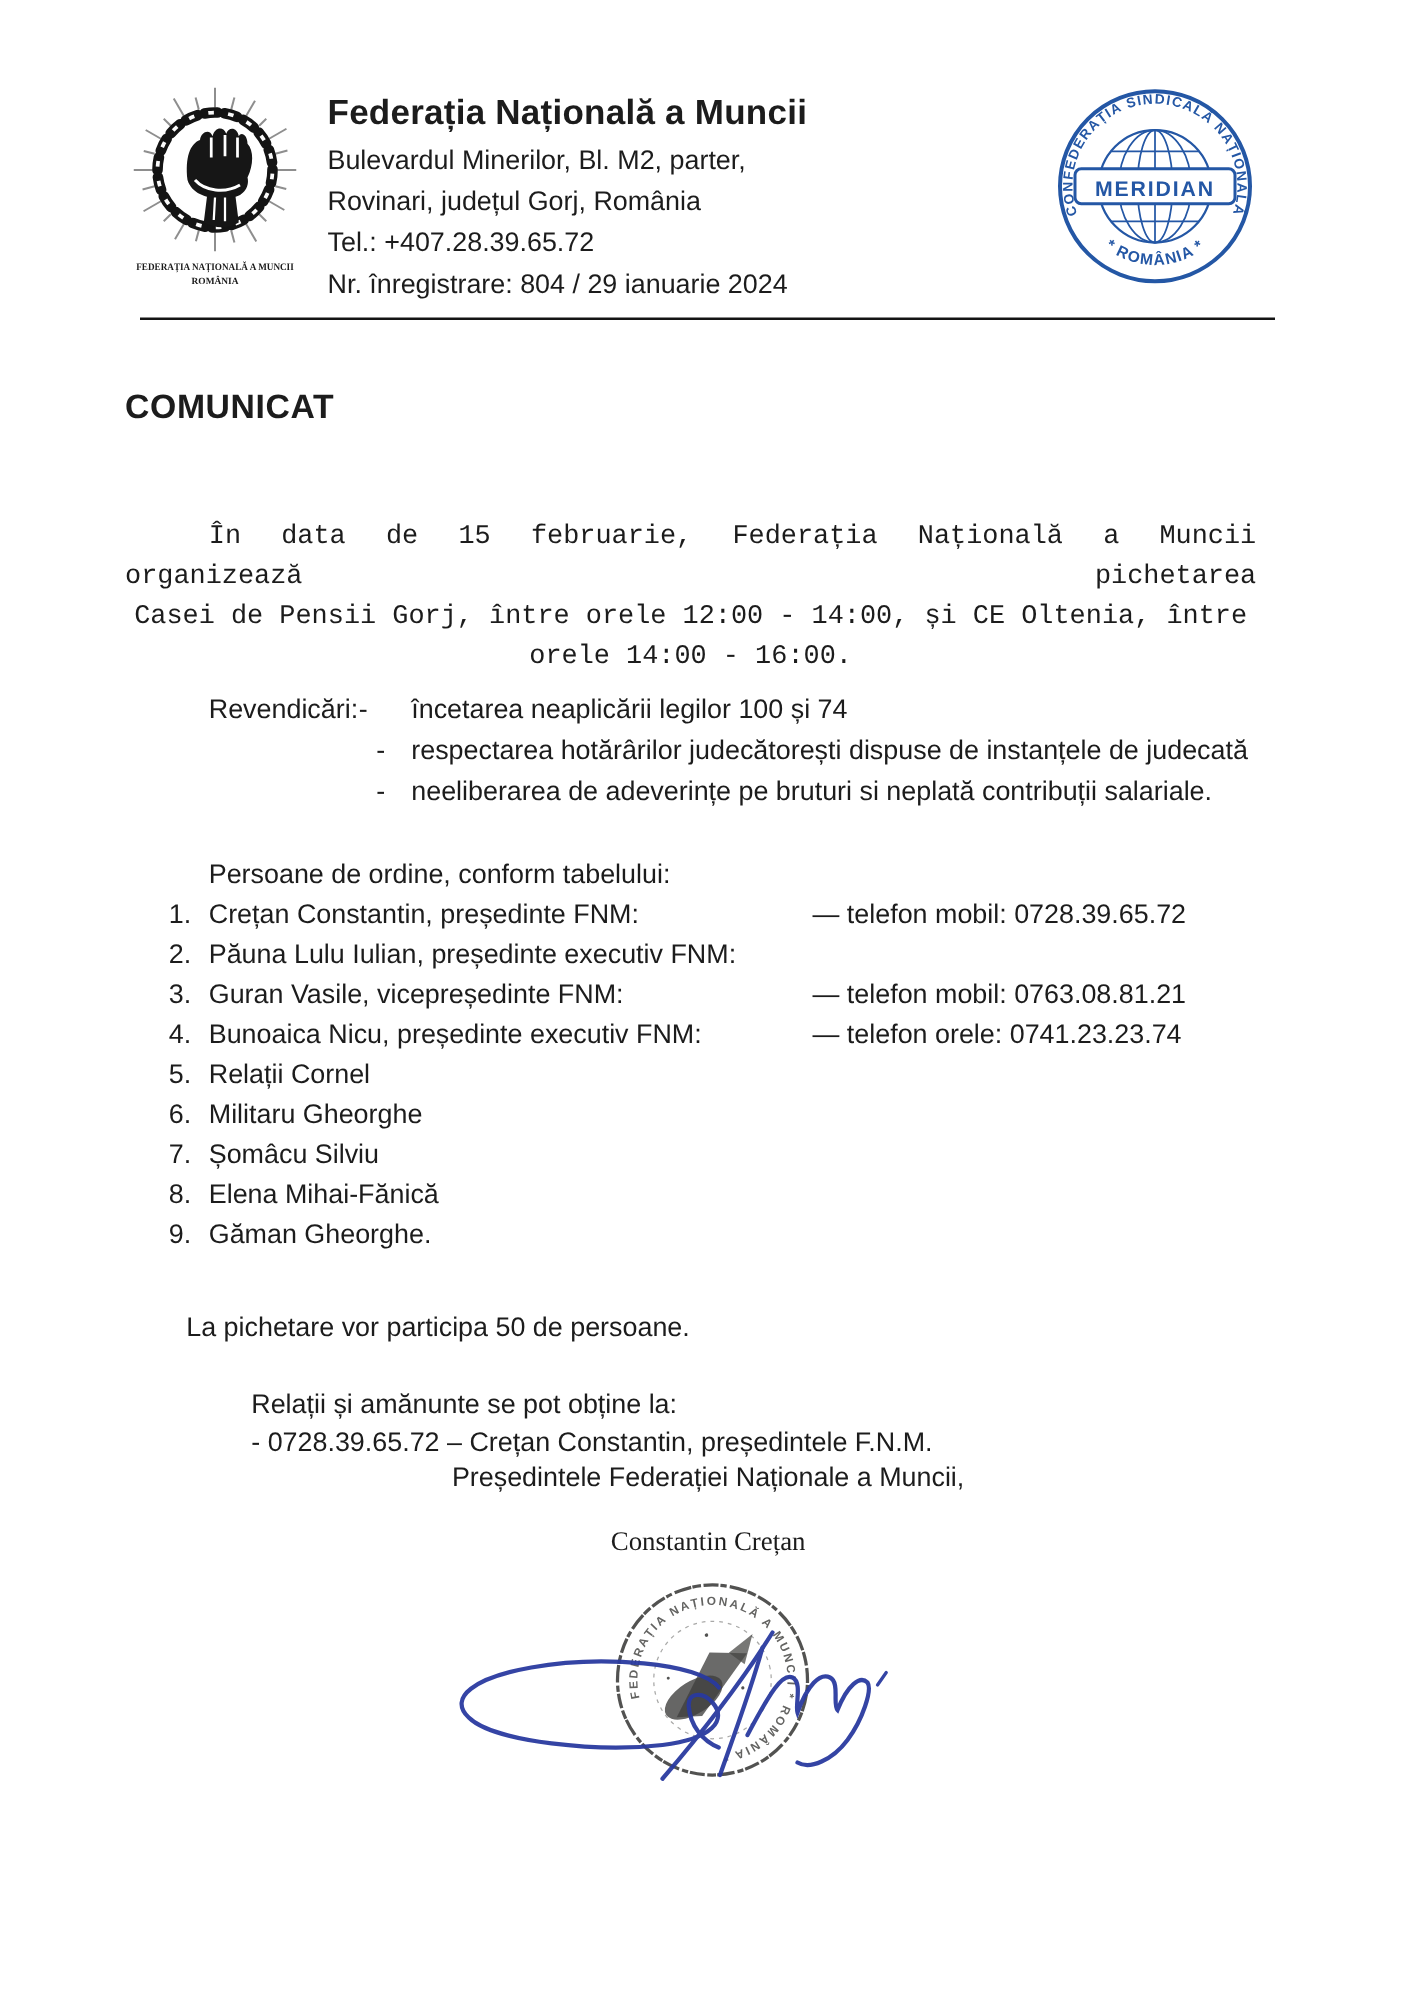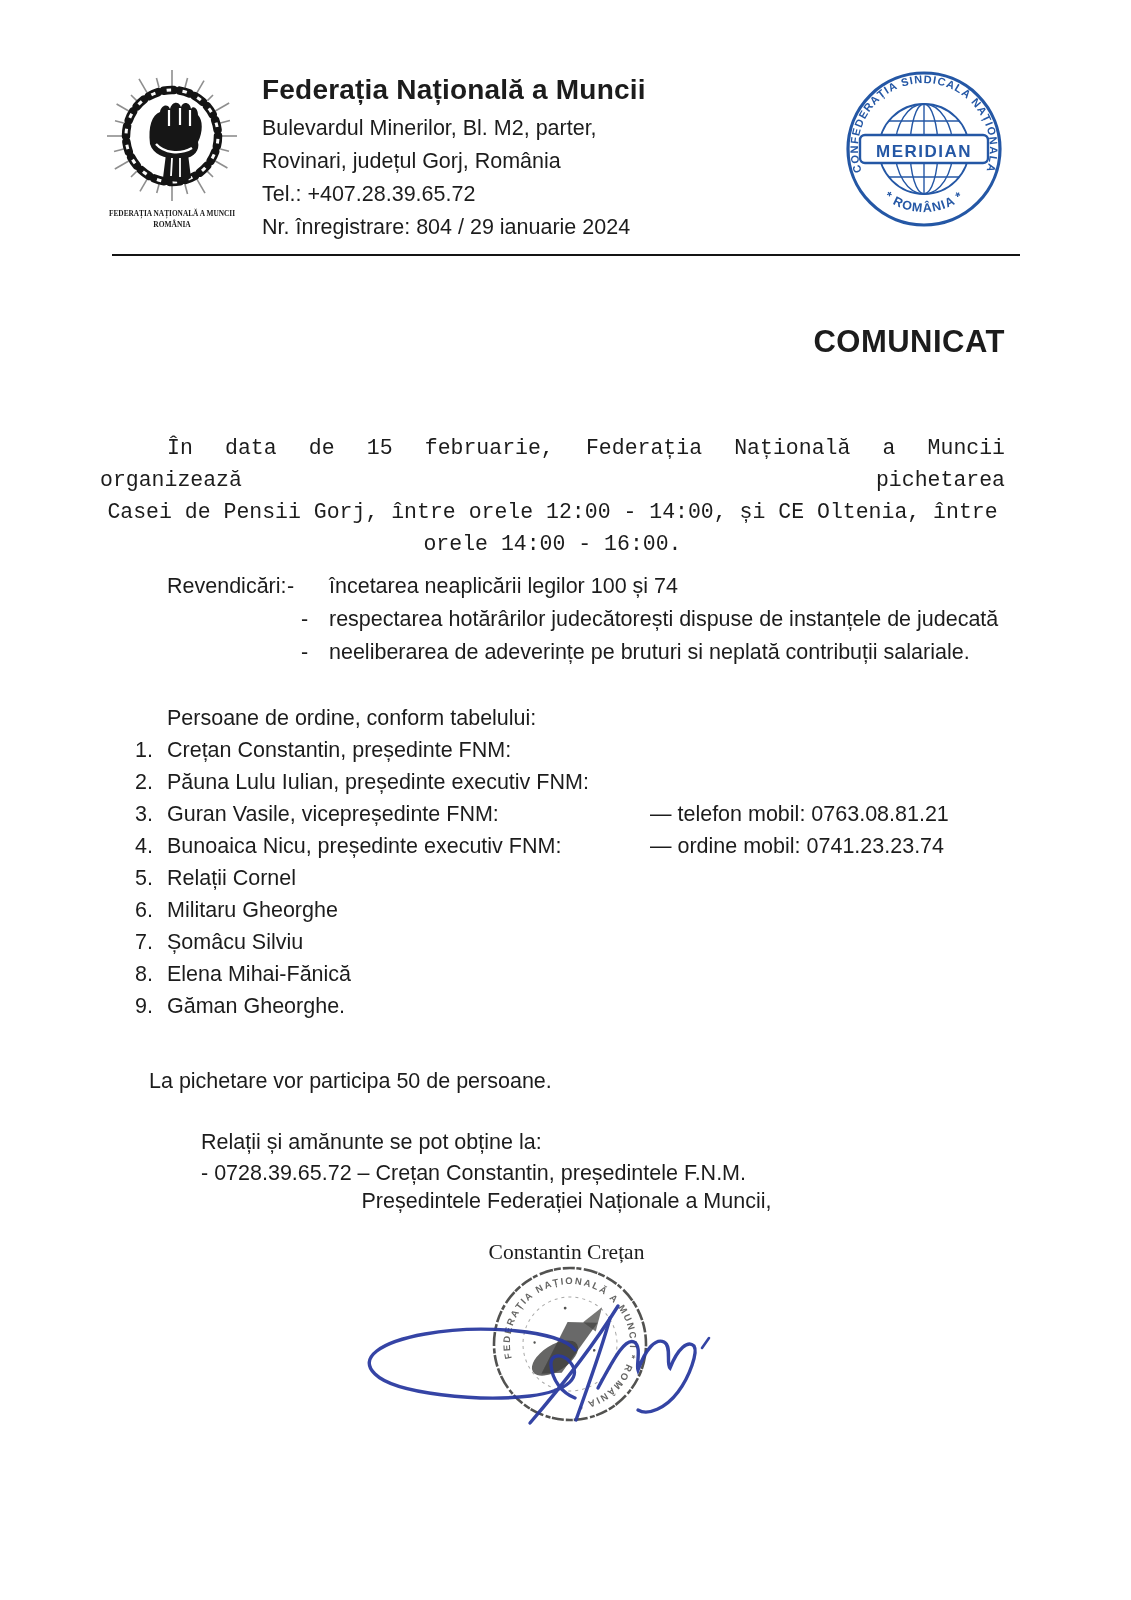--- a/index.html
+++ b/index.html
@@ -13,21 +13,21 @@
   .header { display:flex; align-items:flex-start; margin-top:70px; }
   .left-logo { margin-left:6px; flex:0 0 auto; }
   .header-text { margin-left:22px; margin-top:4px; }
   .org-name { font-size:28px; font-weight:bold; margin-bottom:6px; letter-spacing:0.2px; }
   .header-line { font-size:21.5px; line-height:33px; }
   .right-logo { margin-left:auto; margin-top:-6px; flex:0 0 auto; }
 
   .separator { margin:10px 0 0 12px; width:908px; border-top:2.5px solid #141414; }
 
   
-  .doc-title { margin-top:68px; text-align:right; font-size:31px; font-weight:bold; letter-spacing:0.5px; }
+  .doc-title { margin-top:54px; text-align:left; font-size:27px; font-weight:bold; letter-spacing:0.5px; }
   .intro { margin-top:72px; font-size:21.5px; line-height:32px;font-family:Liberation Mono, monospace; }
   .intro-l1 { text-align:justify; text-align-last:justify; text-indent:67px; }
   .intro-l2 { text-align:center; }
 
   .rev { margin-top:10px; font-size:21.5px; line-height:33px; }
   .rev-row { display:grid; grid-template-columns:120px 42px 1fr; }
   .rev-row + .rev-row .rev-dash { padding-left:14px; }
   .rev-text { text-align:justify; }
 
   .persons-intro { margin-top:33px; margin-left:67px; font-size:21.5px; line-height:32px; }
@@ -164,34 +164,35 @@
         <span class="rev-text">neeliberarea de adeverințe pe bruturi si neplată contribuții salariale.</span>
       </div>
     </div>
 
     <div class="persons-intro">Persoane de ordine, conform tabelului:</div>
 
     <div>
       <div class="person-row">
         <span>1.</span>
         <span>Crețan Constantin, președinte FNM:</span>
+        <span>— telefon mobil: 0728.39.65.72</span>
       </div>
       <div class="person-row">
         <span>2.</span>
         <span>Păuna Lulu Iulian, președinte executiv FNM:</span>
       </div>
       <div class="person-row">
         <span>3.</span>
         <span>Guran Vasile, vicepreședinte FNM:</span>
         <span>— telefon mobil: 0763.08.81.21</span>
       </div>
       <div class="person-row">
         <span>4.</span>
         <span>Bunoaica Nicu, președinte executiv FNM:</span>
-        <span>— ordine mobil: 0741.23.23.74</span>
+        <span>— telefon orele: 0741.23.23.74</span>
       </div>
       <div class="person-row">
         <span>5.</span>
         <span>Relații Cornel</span>
         <span></span>
       </div>
       <div class="person-row">
         <span>6.</span>
         <span>Militaru Gheorghe</span>
         <span></span>

